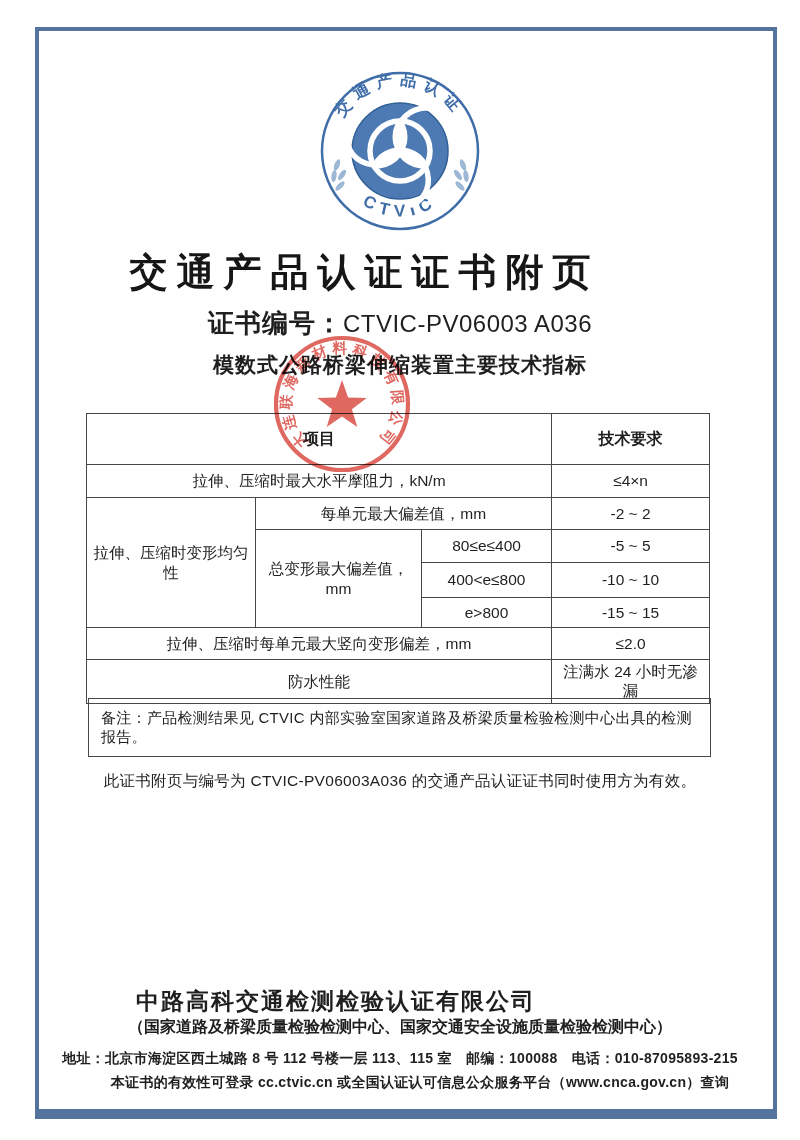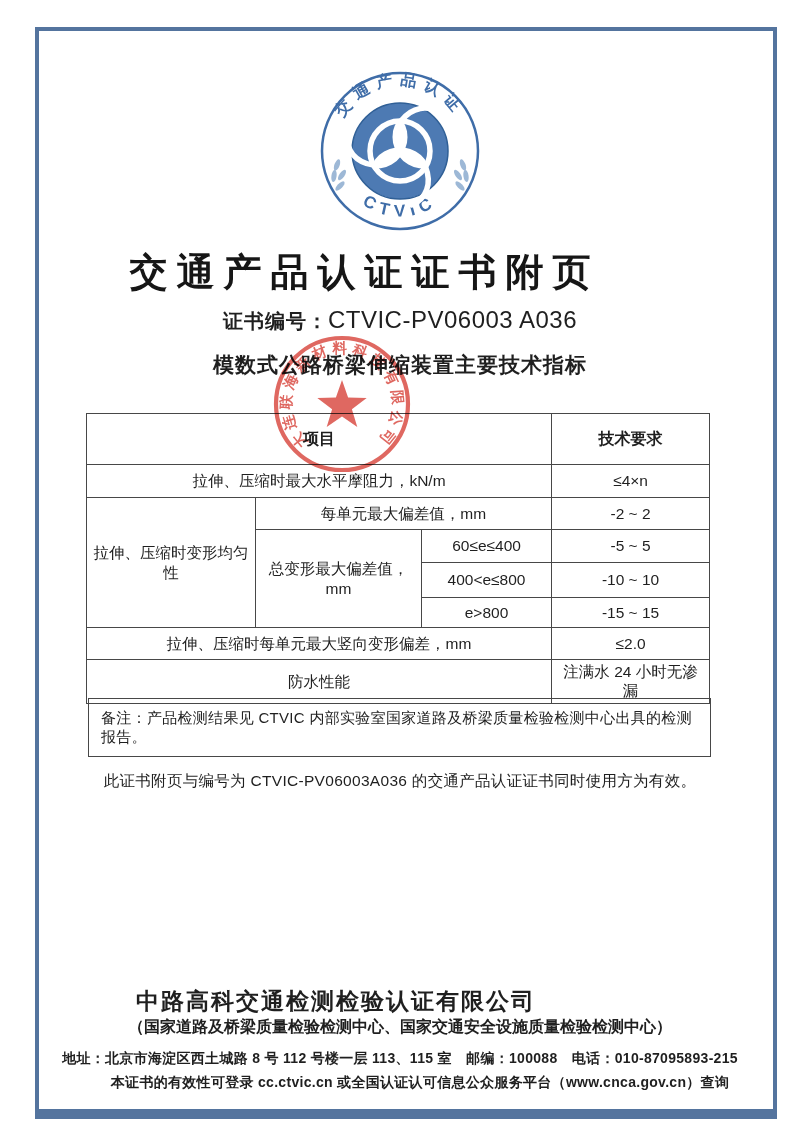--- a/index.html
+++ b/index.html
@@ -26,21 +26,21 @@
     font-size: 38px; font-weight: 700;
     letter-spacing: 9px;
     color: #161616;
   }
   .cert-line {
     position: absolute; left: 0; top: 306px; width: 800px;
     text-align: center; white-space: nowrap;
   }
   .cert-label {
     font-family: "Liberation Serif", serif;
-    font-weight: 700; font-size: 20px; letter-spacing: 1px;
+    font-weight: 700; font-size: 26px; letter-spacing: 1px;
     vertical-align: baseline;
   }
   .cert-value { font-size: 24px; font-weight: 500; letter-spacing: 0.5px; }
   .doc-subtitle {
     position: absolute; left: 0; top: 351px; width: 800px;
     text-align: center;
     font-size: 21px; font-weight: 700; letter-spacing: 1px;
   }
   table.spec {
     position: absolute; left: 86px; top: 413px;
@@ -172,21 +172,21 @@
     <td colspan="3">拉伸、压缩时最大水平摩阻力，kN/m</td>
     <td>≤4×n</td>
   </tr>
   <tr class="h32">
     <td rowspan="4">拉伸、压缩时变形均匀性</td>
     <td colspan="2">每单元最大偏差值，mm</td>
     <td>-2 ~ 2</td>
   </tr>
   <tr class="h33">
     <td rowspan="3">总变形最大偏差值，mm</td>
-    <td>60≤e≤400</td>
+    <td>80≤e≤400</td>
     <td>-5 ~ 5</td>
   </tr>
   <tr class="h35">
     <td>400&lt;e≤800</td>
     <td>-10 ~ 10</td>
   </tr>
   <tr class="h30">
     <td>e&gt;800</td>
     <td>-15 ~ 15</td>
   </tr>

